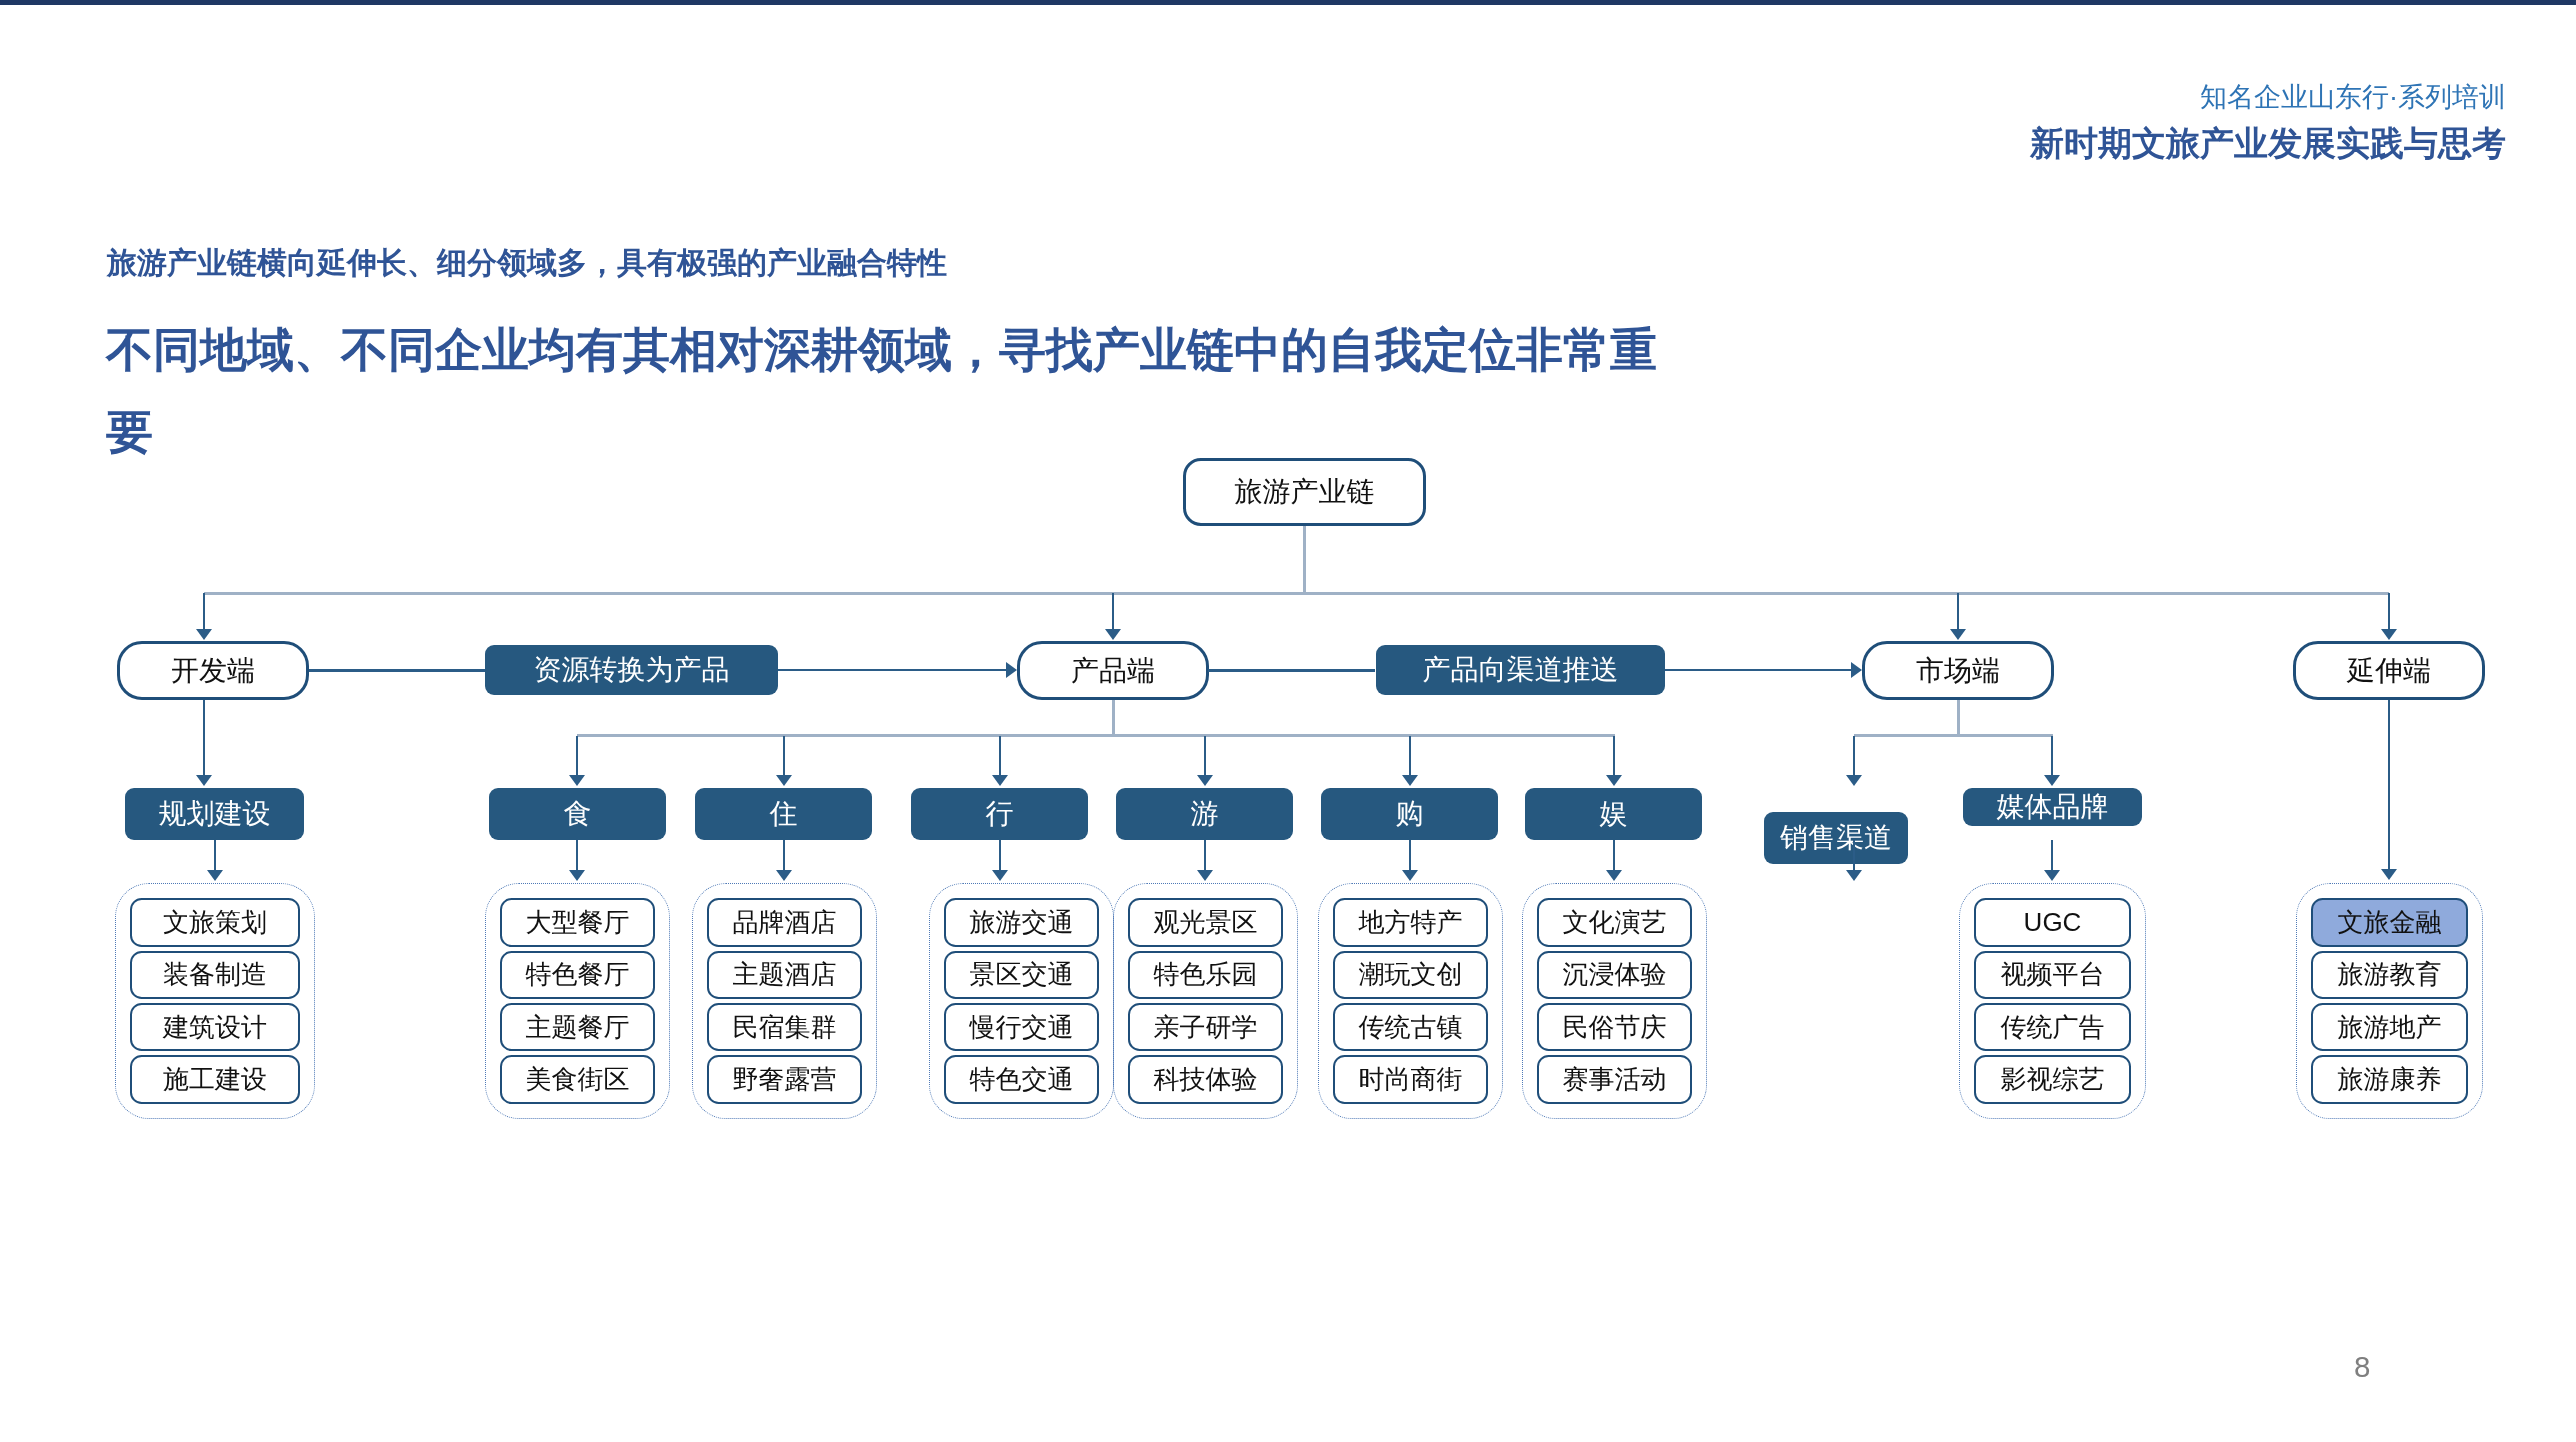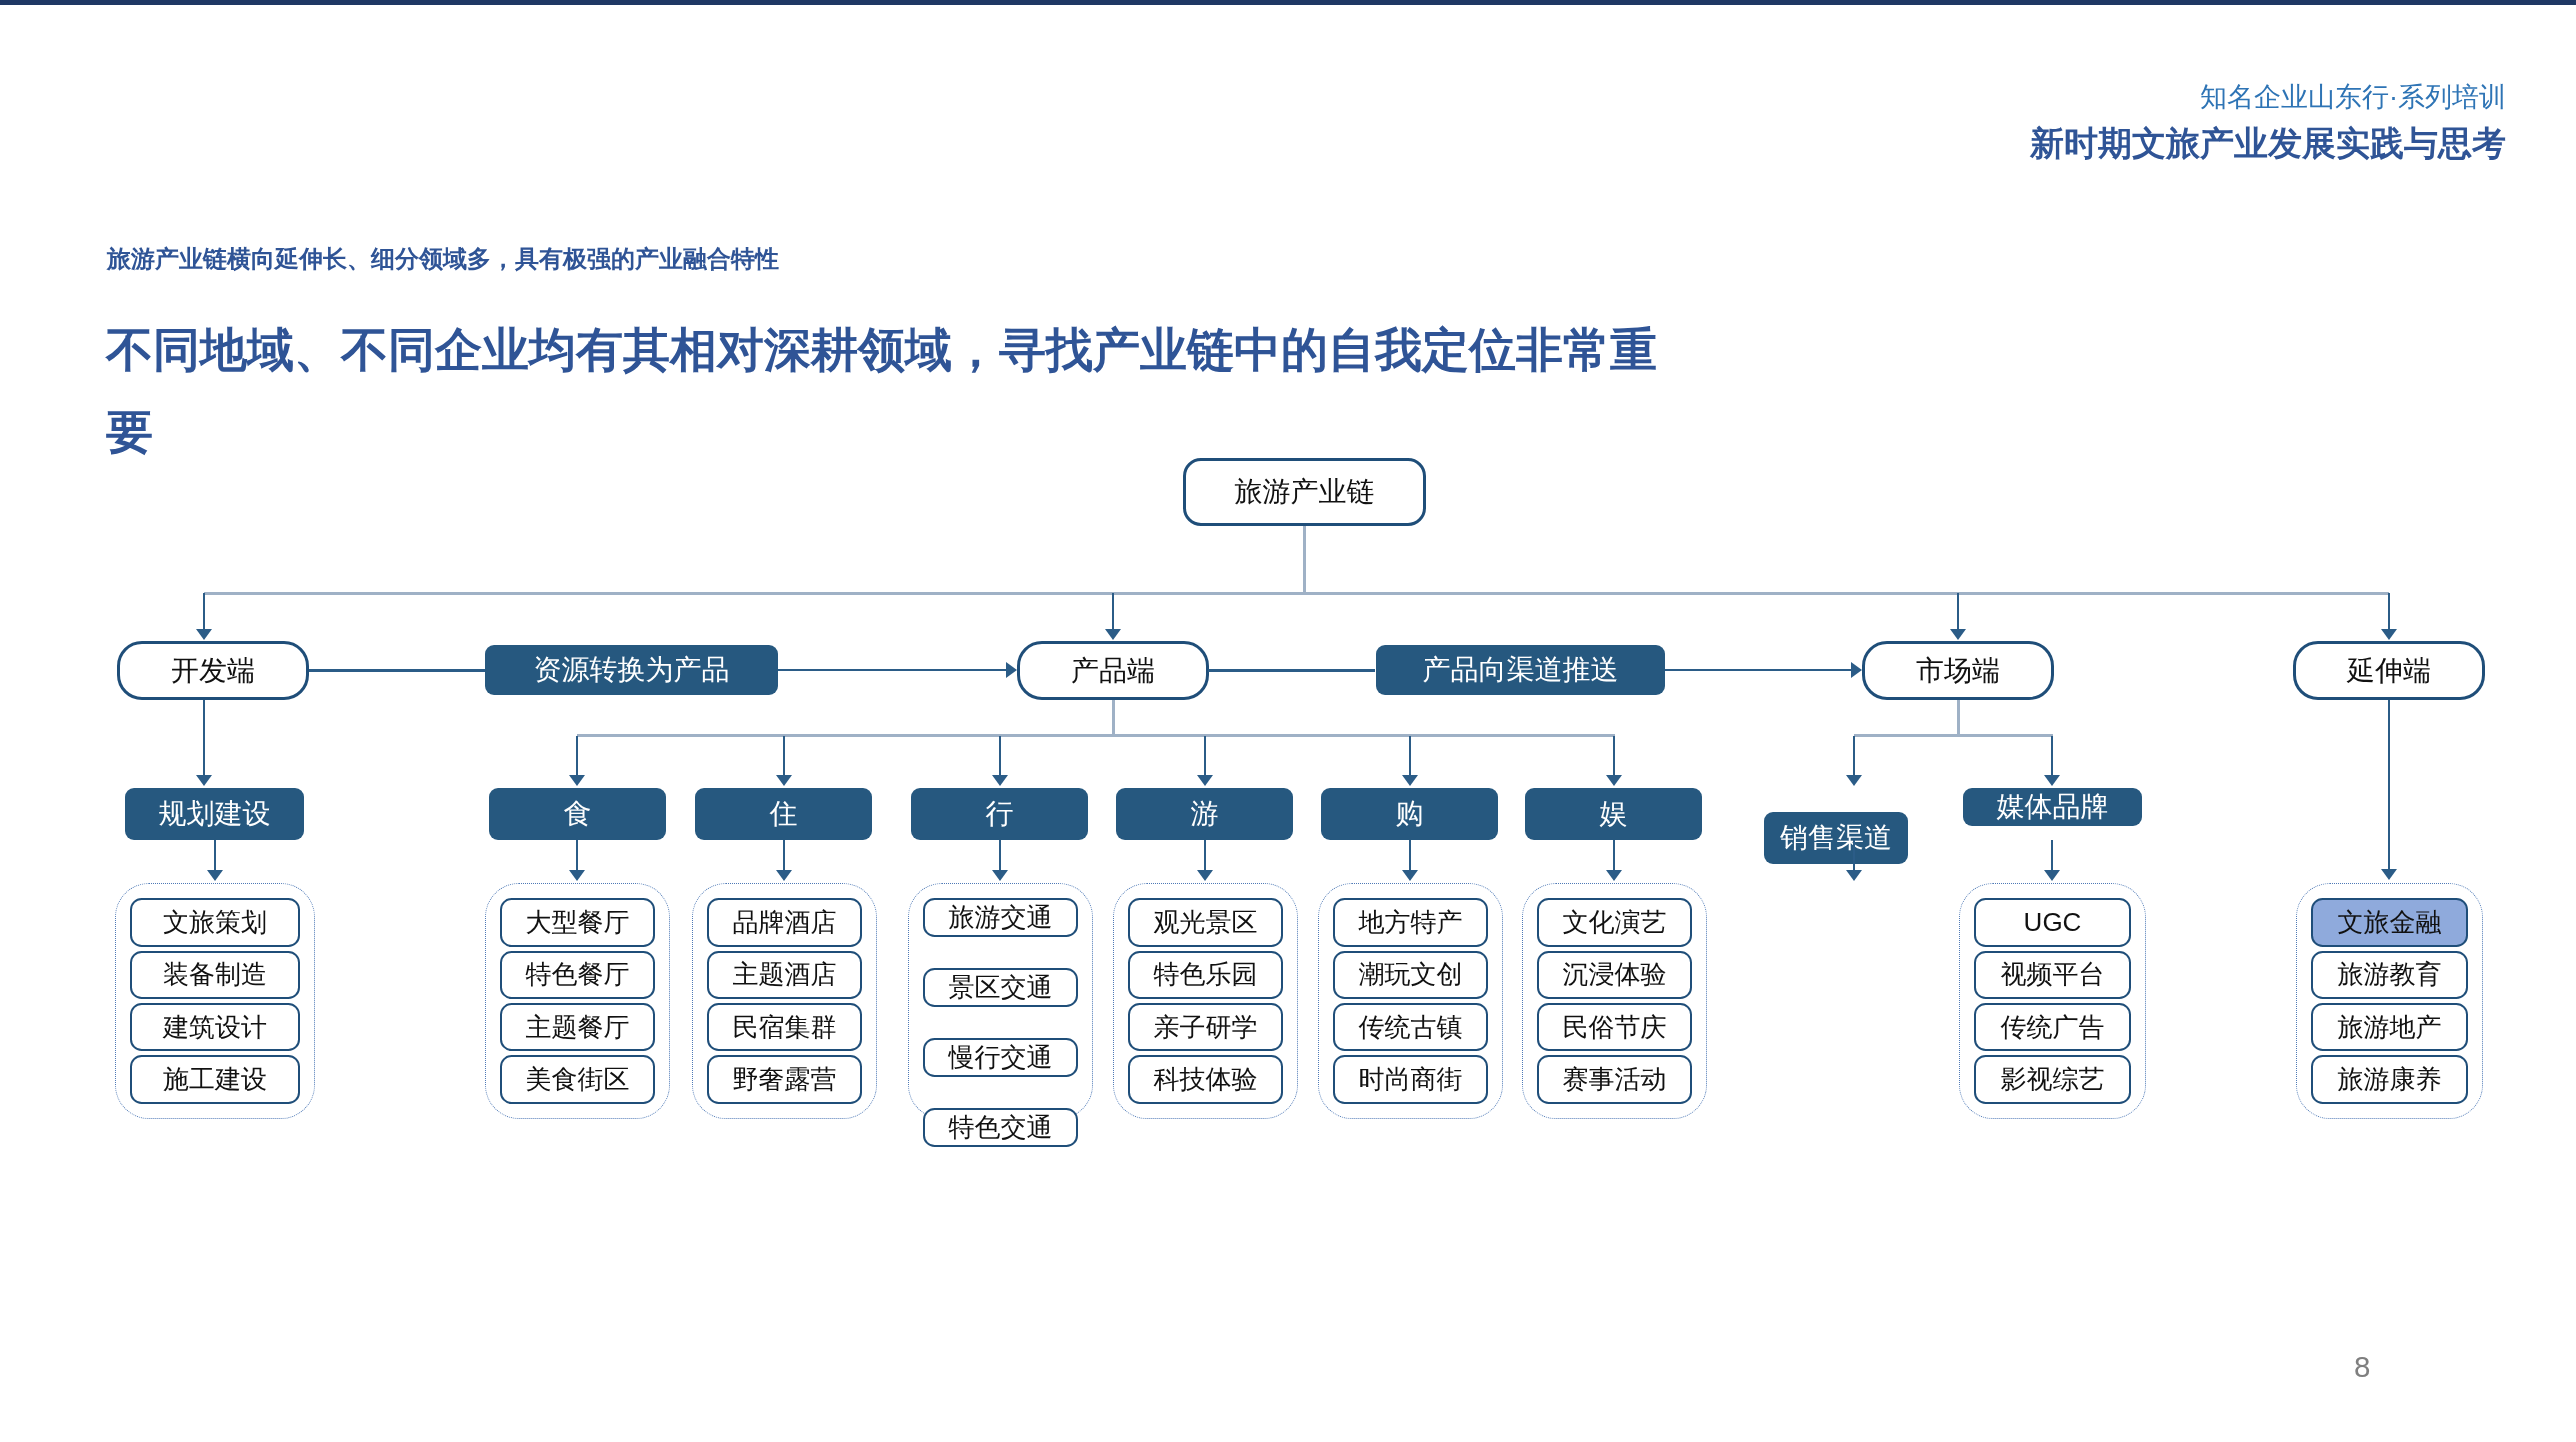--- a/index.html
+++ b/index.html
@@ -6,21 +6,21 @@
   .slide{position:relative;width:2576px;height:1443px;background:#ffffff;overflow:hidden;
          font-family:"Liberation Sans","DejaVu Sans",sans-serif;}
   .topbar{position:absolute;left:0;top:0;width:100%;height:5.4px;background:#1f3864;}
 
   
   .hdr{position:absolute;top:77px;right:70px;text-align:right;}
   .hdr1{font-size:27px;color:#2e74b5;line-height:1.5;}
   .hdr2{font-size:34px;font-weight:bold;color:#2f5496;line-height:1.5;}
 
   
-  .subtitle{position:absolute;left:107px;top:243px;font-size:24px;font-weight:bold;color:#2f5496;}
+  .subtitle{position:absolute;left:107px;top:243px;font-size:30px;font-weight:bold;color:#2f5496;}
   .maintitle{position:absolute;left:106px;top:309px;font-size:47px;font-weight:bold;color:#2f5496;line-height:1.75;}
 
   
   .node{position:absolute;background:#fff;border:3.6px solid #1f4e79;border-radius:25px;
         display:flex;align-items:center;justify-content:center;font-size:28px;color:#111;box-sizing:border-box;}
   .pill{position:absolute;background:#26587f;border-radius:9px;display:flex;align-items:center;justify-content:center;
         font-size:28px;color:#fff;box-sizing:border-box;}
   .cat{position:absolute;background:#26587f;border-radius:9px;display:flex;align-items:center;justify-content:center;
        font-size:28px;color:#fff;box-sizing:border-box;}
 
@@ -184,21 +184,21 @@
     <div class="item">特色餐厅</div>
     <div class="item">主题餐厅</div>
     <div class="item">美食街区</div>
   </div>
   <div class="group" style="left:692px;width:185px;">
     <div class="item">品牌酒店</div>
     <div class="item">主题酒店</div>
     <div class="item">民宿集群</div>
     <div class="item">野奢露营</div>
   </div>
-  <div class="group" style="left:908px;width:185px;gap:31px;">
+  <div class="group" style="left:929px;width:185px;">
     <div class="item">旅游交通</div>
     <div class="item">景区交通</div>
     <div class="item">慢行交通</div>
     <div class="item">特色交通</div>
   </div>
   <div class="group" style="left:1113px;width:185px;">
     <div class="item">观光景区</div>
     <div class="item">特色乐园</div>
     <div class="item">亲子研学</div>
     <div class="item">科技体验</div>

